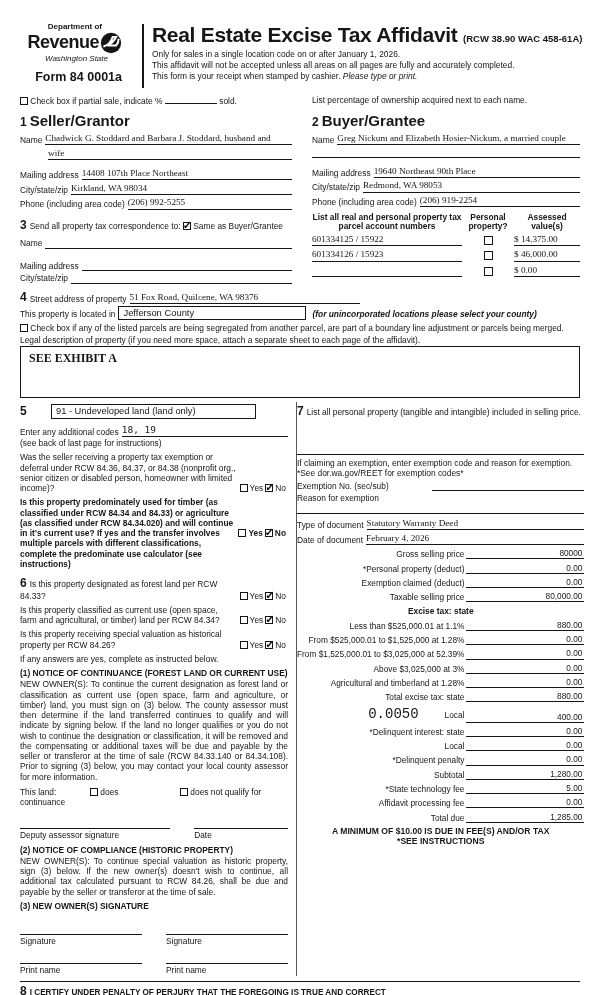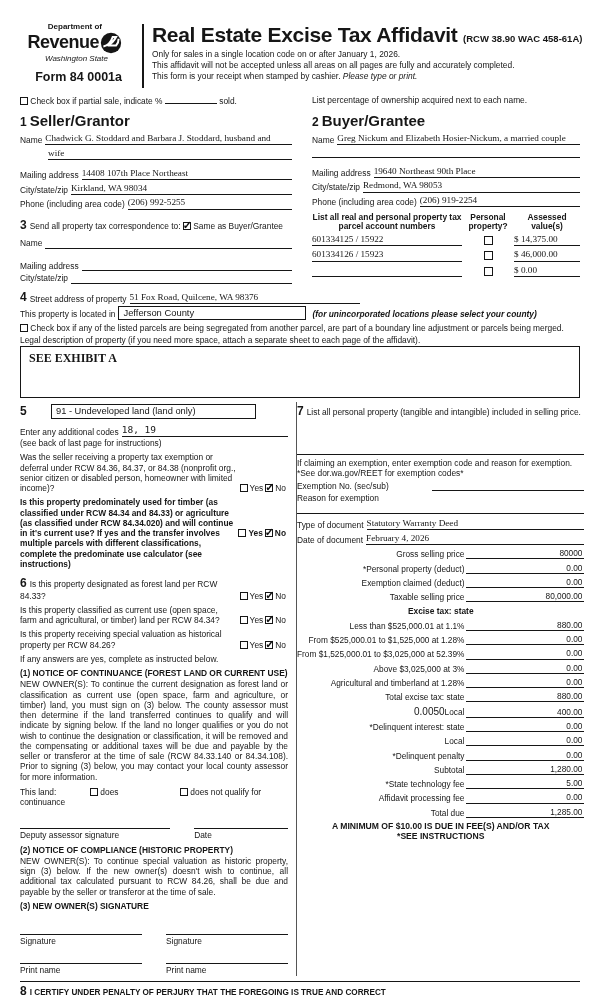--- a/index.html
+++ b/index.html
@@ -58,21 +58,21 @@
   .q{display:flex;margin-top:4px}
   .q .qt{flex:1}
   .q .yn{align-self:flex-end}
   .small-note{margin-top:1px}
   .ntitle{font-weight:bold;margin-top:4px}
   .nbody{margin-top:1px;text-align:justify}
   
   .mrow{display:flex;align-items:flex-end;margin-top:3.2px;font-size:8.3px}
   .mlbl{flex:1;text-align:right;white-space:nowrap;padding-right:2px}
   .mline{width:118px;border-bottom:1px solid #161616;text-align:right;flex-shrink:0;min-height:10px;padding-right:2px}
-  .rate{font-size:10px;font-family:Liberation Sans, sans-serif;}
+  .rate{font-size:14px;font-family:Liberation Mono, monospace;margin-right:26px}
   .excise-h{text-align:center;font-weight:bold;margin-top:4px}
   .minline{text-align:center;font-weight:bold;font-size:8.6px;margin-top:3px;line-height:1.2}
   
   .sigrow{display:flex;gap:24px;margin-top:10px}
   .sigcol{flex:1}
   .sigline{border-bottom:1px solid #161616;height:10px}
   .siglbl{margin-top:1px}
   .hr1{border-top:1px solid #161616;margin-top:5px}
   .hr15{border-top:1.6px solid #161616;margin-top:5px}
 </style>

